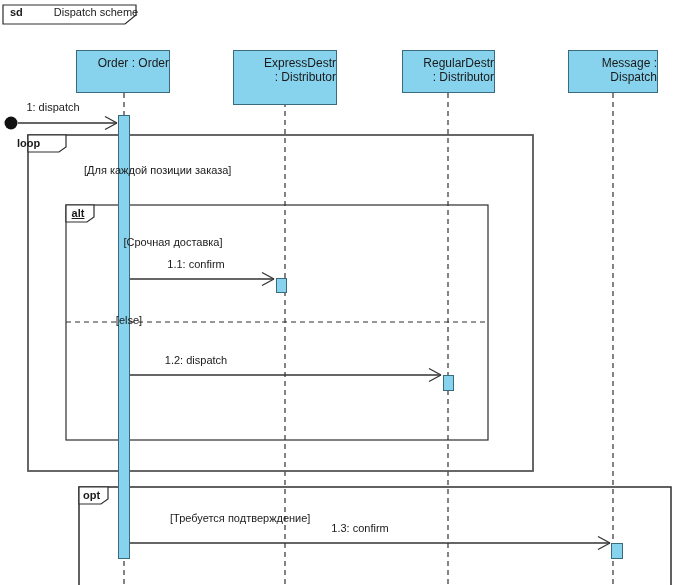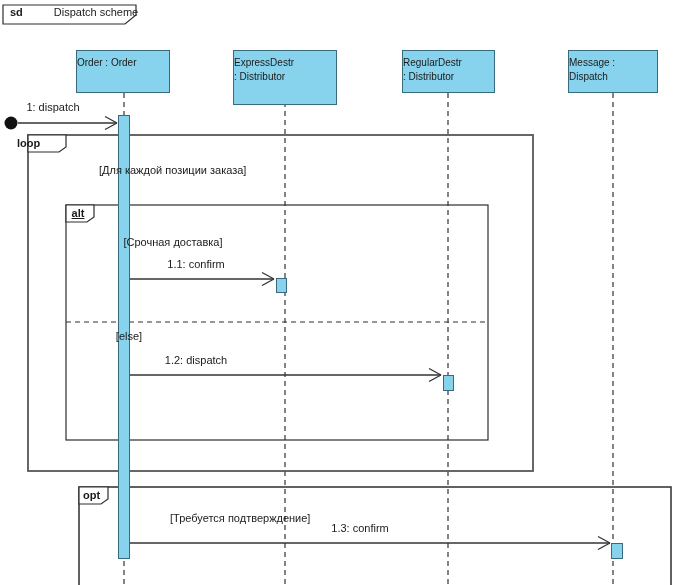--- a/index.html
+++ b/index.html
@@ -20,21 +20,21 @@
   .divider { stroke:var(--inner-frame-border,#2e2e2e); stroke-width:1; stroke-dasharray:5 4; fill:none; }
   .pent { fill:#ffffff; stroke:var(--inner-frame-border,#2e2e2e); stroke-width:1.2; }
   .msg { stroke:var(--line-color,#333); stroke-width:1.3; fill:none; }
   .found { fill:var(--found-circle,#111); stroke:none; }
 
   
   .head {
     position:absolute; box-sizing:border-box; z-index:2;
     background:var(--lifeline-fill,#87d2ec);
     border:1.5px solid var(--lifeline-border,#3a6a7e);
-    text-align:left; font-size:10px; line-height:14px; padding-top:5px;
+    text-align:right; font-size:12px; line-height:14px; padding-top:5px;
   }
   #head-order   { left:76px;  top:50px; width:94px;  height:43px; }
   #head-express { left:233px; top:50px; width:104px; height:55px; }
   #head-regular { left:402px; top:50px; width:93px;  height:43px; }
   #head-message { left:568px; top:50px; width:90px;  height:43px; }
 
   
   .act {
     position:absolute; box-sizing:border-box; z-index:5;
     background:var(--lifeline-fill,#87d2ec);
@@ -48,23 +48,23 @@
   
   .t { position:absolute; z-index:6; font-size:11px; line-height:13px; white-space:nowrap; }
   .ctr { text-align:center; }
   .op { font-weight:bold; }
   #frame-title  { left:10px;  top:6px; }
   #frame-title .kw { font-weight:bold; }
   #frame-title .nm { margin-left:3px;padding-left:28px; }
   #loop-label   { left:12px;  top:137px; width:33px; }
   #alt-label    { left:66px;  top:207px; width:24px;text-decoration:underline; }
   #opt-label    { left:79px;  top:489px; width:25px; }
-  #loop-guard   { left:79px;  top:164px;padding-left:20px; }
+  #loop-guard   { left:64px;  top:164px;padding-left:20px; }
   #alt-guard1   { left:112px; top:236px; width:122px; }
-  #else-guard   { left:109px; top:330px; width:40px; }
+  #else-guard   { left:109px; top:314px; width:40px; }
   #opt-guard    { left:170px; top:512px; }
   #msg1-label   { left:20px;  top:101px; width:66px; }
   #msg11-label  { left:146px; top:258px; width:100px; }
   #msg12-label  { left:146px; top:354px; width:100px; }
   #msg13-label  { left:310px; top:522px; width:100px; }
 </style>
 </head>
 <body>
 
 <div id="canvas">

